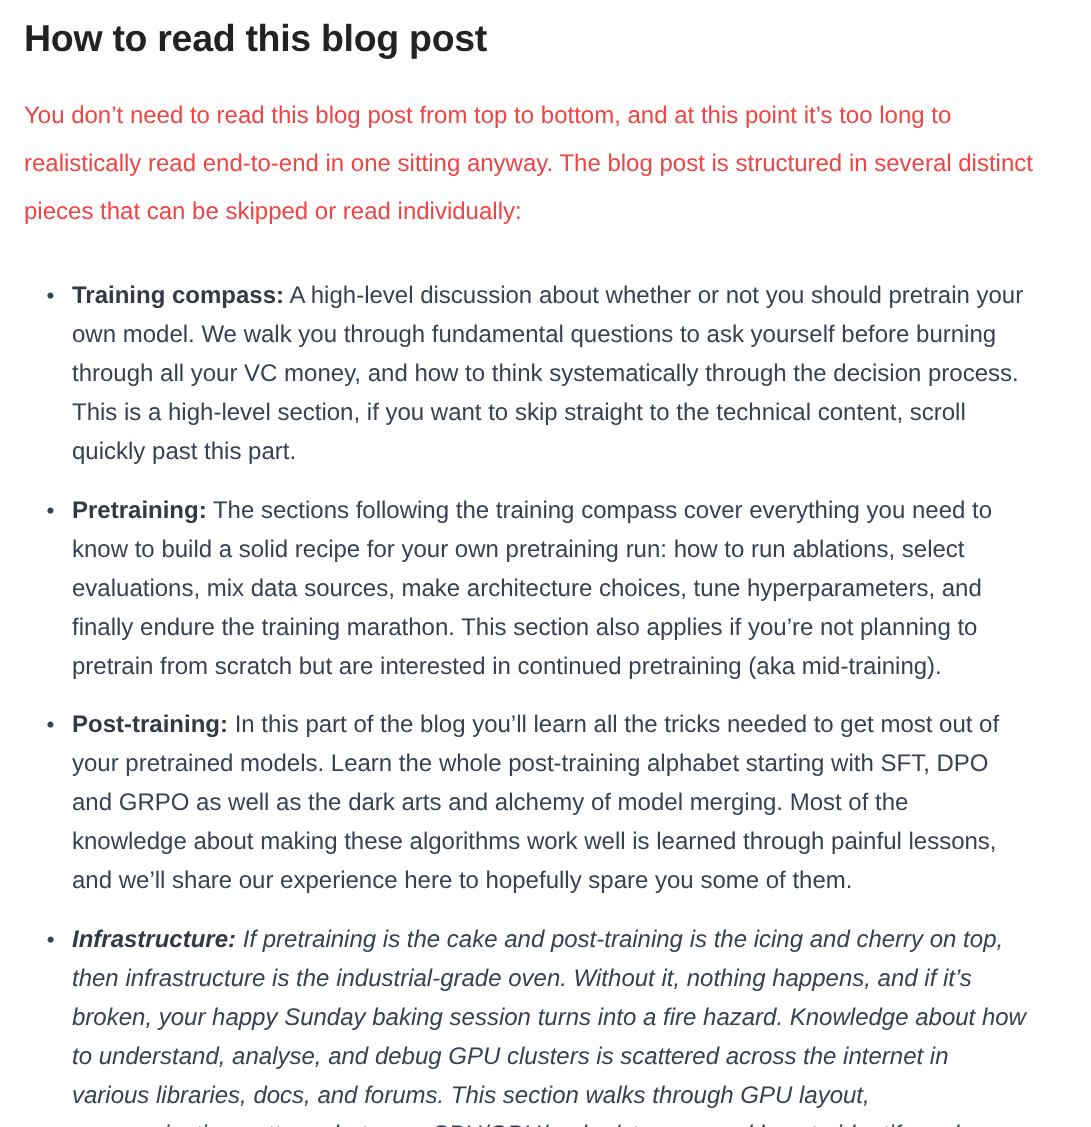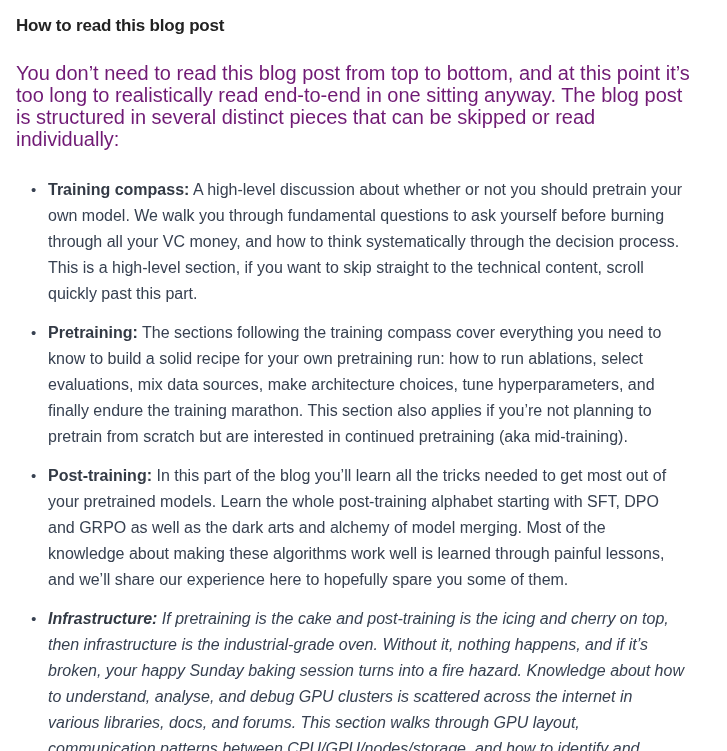--- a/index.html
+++ b/index.html
@@ -15,31 +15,31 @@
     color: #374151;
     -webkit-font-smoothing: antialiased;
   }
   .article-wrap {
     box-sizing: border-box;
     width: 727px;
     padding: 10px 26px 10px 16px;
   }
   .section-heading {
     margin: 2px 0 22px 0;
-    font-size: 17px;
+    font-size: 25px;
     line-height: 28px;
     font-weight: 700;
     color: #222222;
     letter-spacing: -0.2px;
   }
   .body-paragraph {
     margin: 0 0 15px 0;
-    font-size: 20px;
-    line-height: 22px;
-    color: #701a75;
+    font-size: 16px;
+    line-height: 32px;
+    color: #ef4444;
   }
   .section-list {
     list-style: none;
     margin: 27px 16px 27px 0;
     padding: 0 0 0 32px;
   }
   .section-list li {
     position: relative;
     font-size: 16px;
     line-height: 26px;

